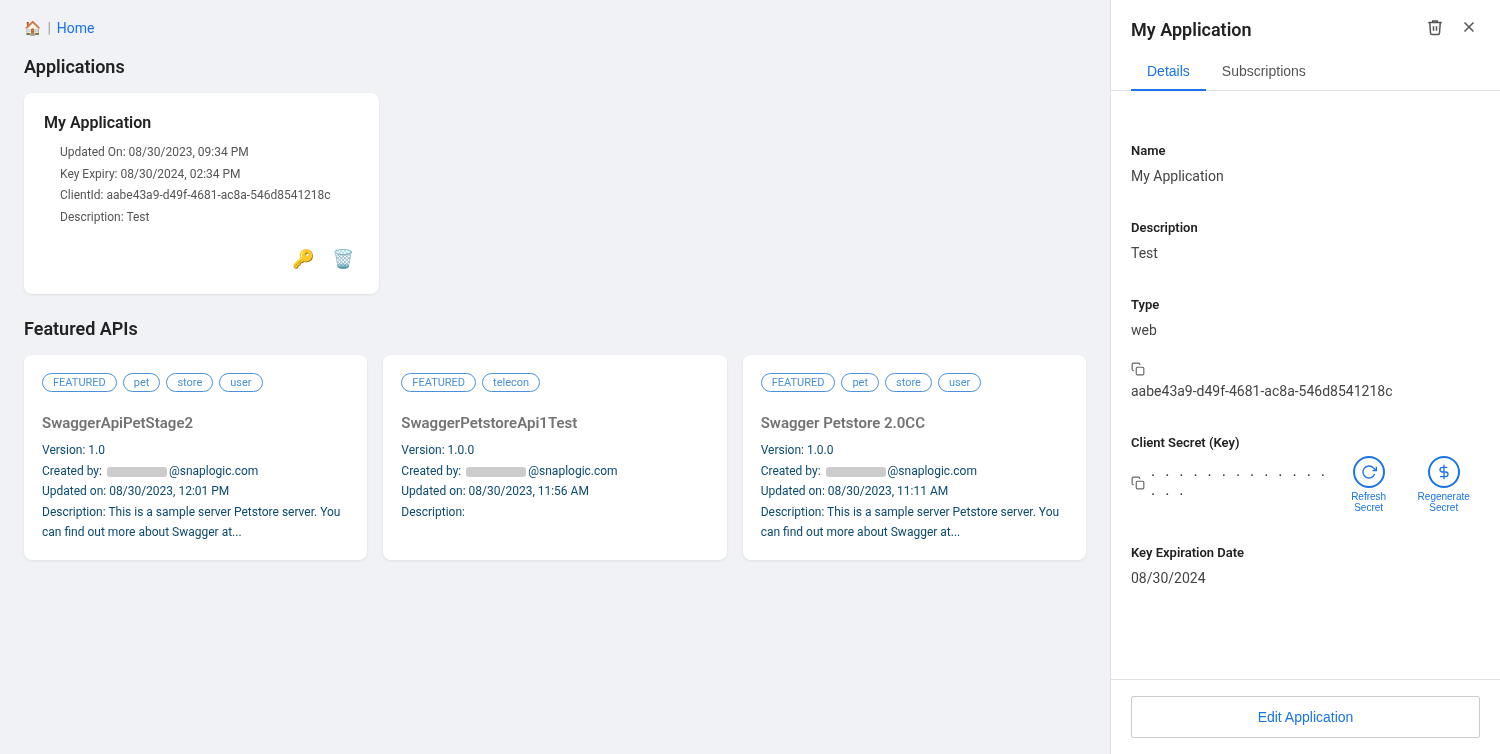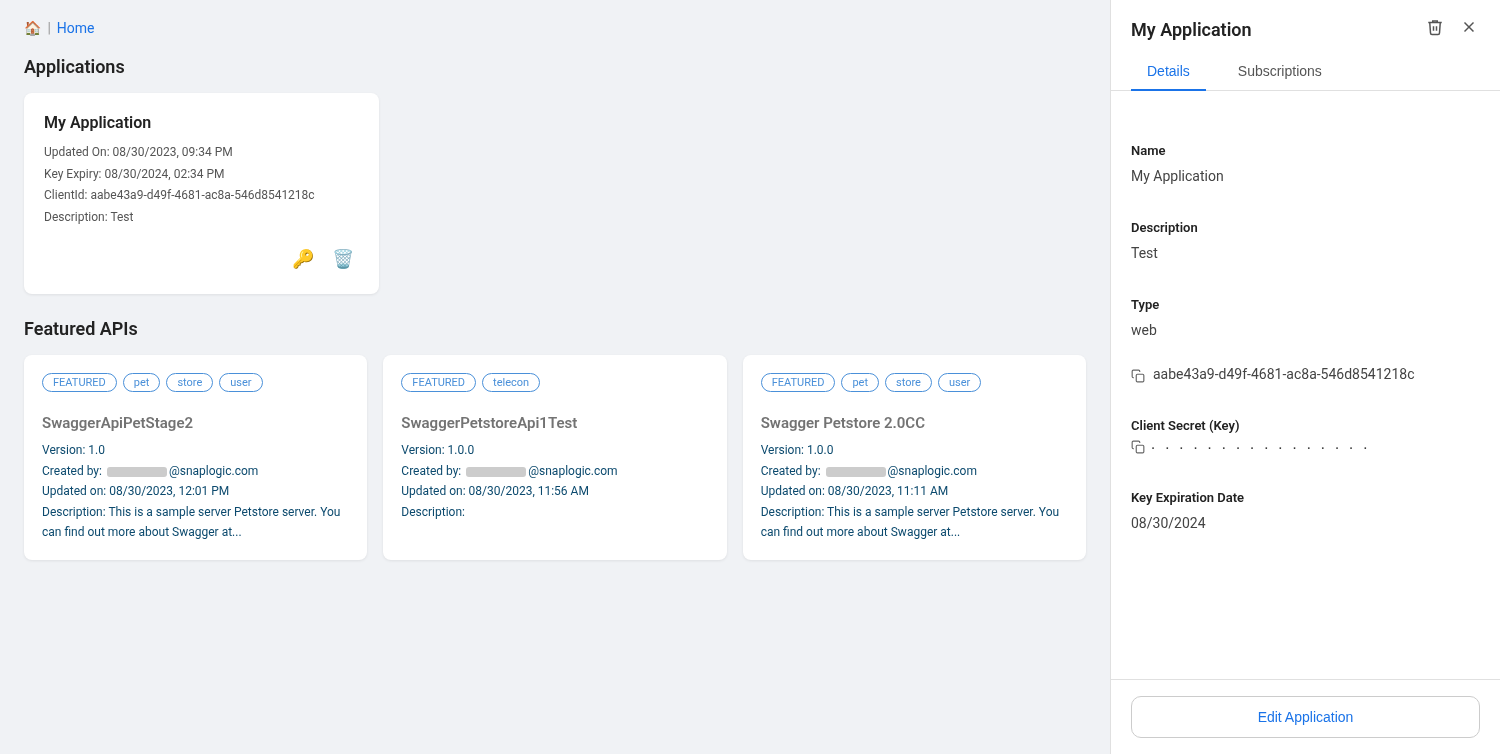--- a/index.html
+++ b/index.html
@@ -53,20 +53,21 @@
     .app-card-title {
       font-size: 16px;
       font-weight: 600;
       margin-bottom: 10px;
       color: #222;
     }
     .app-card-info {
       font-size: 12px;
       color: #555;
       line-height: 1.8;
+      margin-left: 16px;
     }
     .app-card-actions {
       display: flex;
       justify-content: flex-end;
       gap: 10px;
       margin-top: 16px;
     }
     .icon-btn {
       background: none;
       border: none;
@@ -158,21 +159,21 @@
       font-size: 18px;
       padding: 2px;
     }
 
     
     .panel-tabs {
       display: flex;
       padding: 0 20px;
       border-bottom: 1px solid #e0e0e0;
       margin-top: 12px;
-      gap: 16px;
+      gap: 0;
     }
     .panel-tab {
       padding: 8px 16px 10px;
       cursor: pointer;
       font-size: 14px;
       color: #555;
       border-bottom: 2px solid transparent;
       margin-bottom: -1px;
       background: none;
       border-top: none;
@@ -203,22 +204,23 @@
       margin-top: 32px;
     }
     .field-value {
       font-size: 14px;
       color: #444;
       padding: 4px 0;
     }
 
     .client-id-row {
       display: flex;
-      align-items: flex-end;
-      gap: 8px;
+      align-items: flex-start;
+      gap: 0;
+      flex-direction: column;
     }
     .copy-icon {
       color: #666;
       cursor: pointer;
       font-size: 14px;
     }
 
     .client-secret-row {
       display: flex;
       align-items: center;
@@ -267,21 +269,21 @@
     
     .panel-footer {
       padding: 16px 20px;
       border-top: 1px solid #e0e0e0;
     }
     .edit-app-btn {
       width: 100%;
       padding: 12px;
       background: #fff;
       border: 1px solid #ccc;
-      border-radius: 10px;
+      border-radius: 2px;
       font-size: 14px;
       font-weight: 500;
       color: #1a73e8;
       cursor: pointer;
       transition: background 0.2s;
     }
   </style>
 </head>
 <body>
 
@@ -422,20 +424,40 @@
       <div class="client-secret-row">
         <div class="secret-left">
           <span class="copy-icon" title="Copy">
             <svg width="14" height="14" viewBox="0 0 24 24" fill="none" stroke="currentColor" stroke-width="2">
               <rect x="9" y="9" width="13" height="13" rx="2" ry="2"></rect>
               <path d="M5 15H4a2 2 0 0 1-2-2V4a2 2 0 0 1 2-2h9a2 2 0 0 1 2 2v1"></path>
             </svg>
           </span>
           <span class="dots">· · · · · · · · · · · · · · · ·</span>
         </div>
+        <div class="secret-actions">
+          <button class="secret-action-btn">
+            <div class="secret-action-circle">
+              <svg width="16" height="16" viewBox="0 0 24 24" fill="none" stroke="currentColor" stroke-width="2">
+                <polyline points="23 4 23 10 17 10"></polyline>
+                <path d="M20.49 15a9 9 0 1 1-2.12-9.36L23 10"></path>
+              </svg>
+            </div>
+            <span class="secret-action-label">Refresh Secret</span>
+          </button>
+          <button class="secret-action-btn">
+            <div class="secret-action-circle">
+              <svg width="16" height="16" viewBox="0 0 24 24" fill="none" stroke="currentColor" stroke-width="2">
+                <line x1="12" y1="1" x2="12" y2="23"></line>
+                <path d="M17 5H9.5a3.5 3.5 0 0 0 0 7h5a3.5 3.5 0 0 1 0 7H6"></path>
+              </svg>
+            </div>
+            <span class="secret-action-label">Regenerate Secret</span>
+          </button>
+        </div>
       </div>
     </div>
 
     <div class="field-group">
       <div class="field-label">Key Expiration Date</div>
       <div class="field-value">08/30/2024</div>
     </div>
   </div>
 
   <div class="panel-footer">

